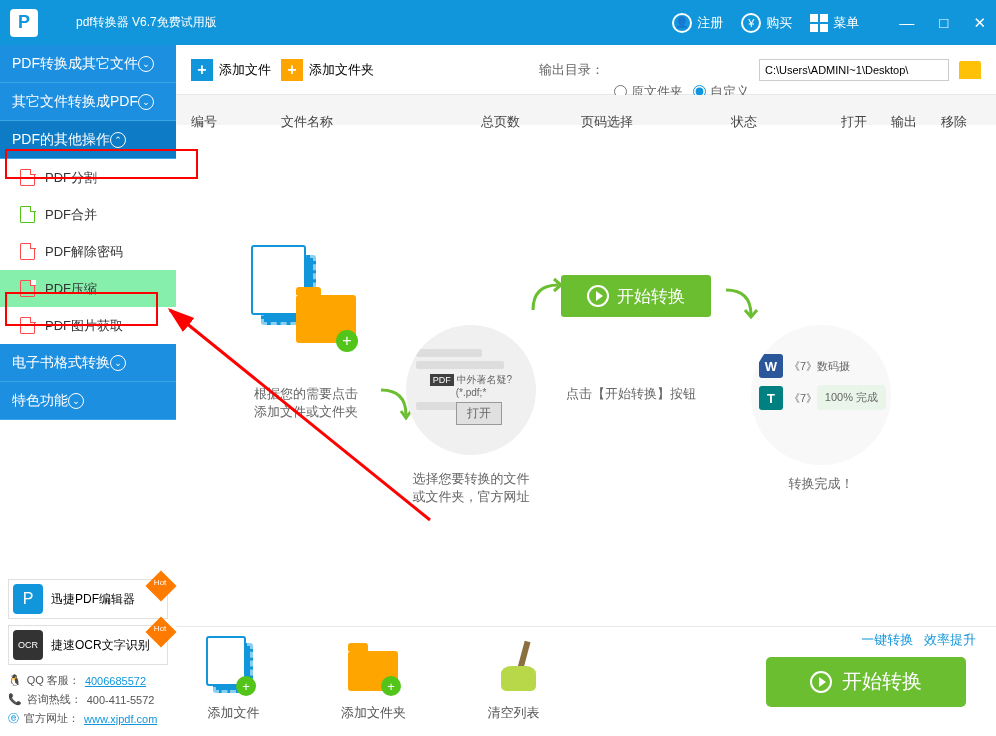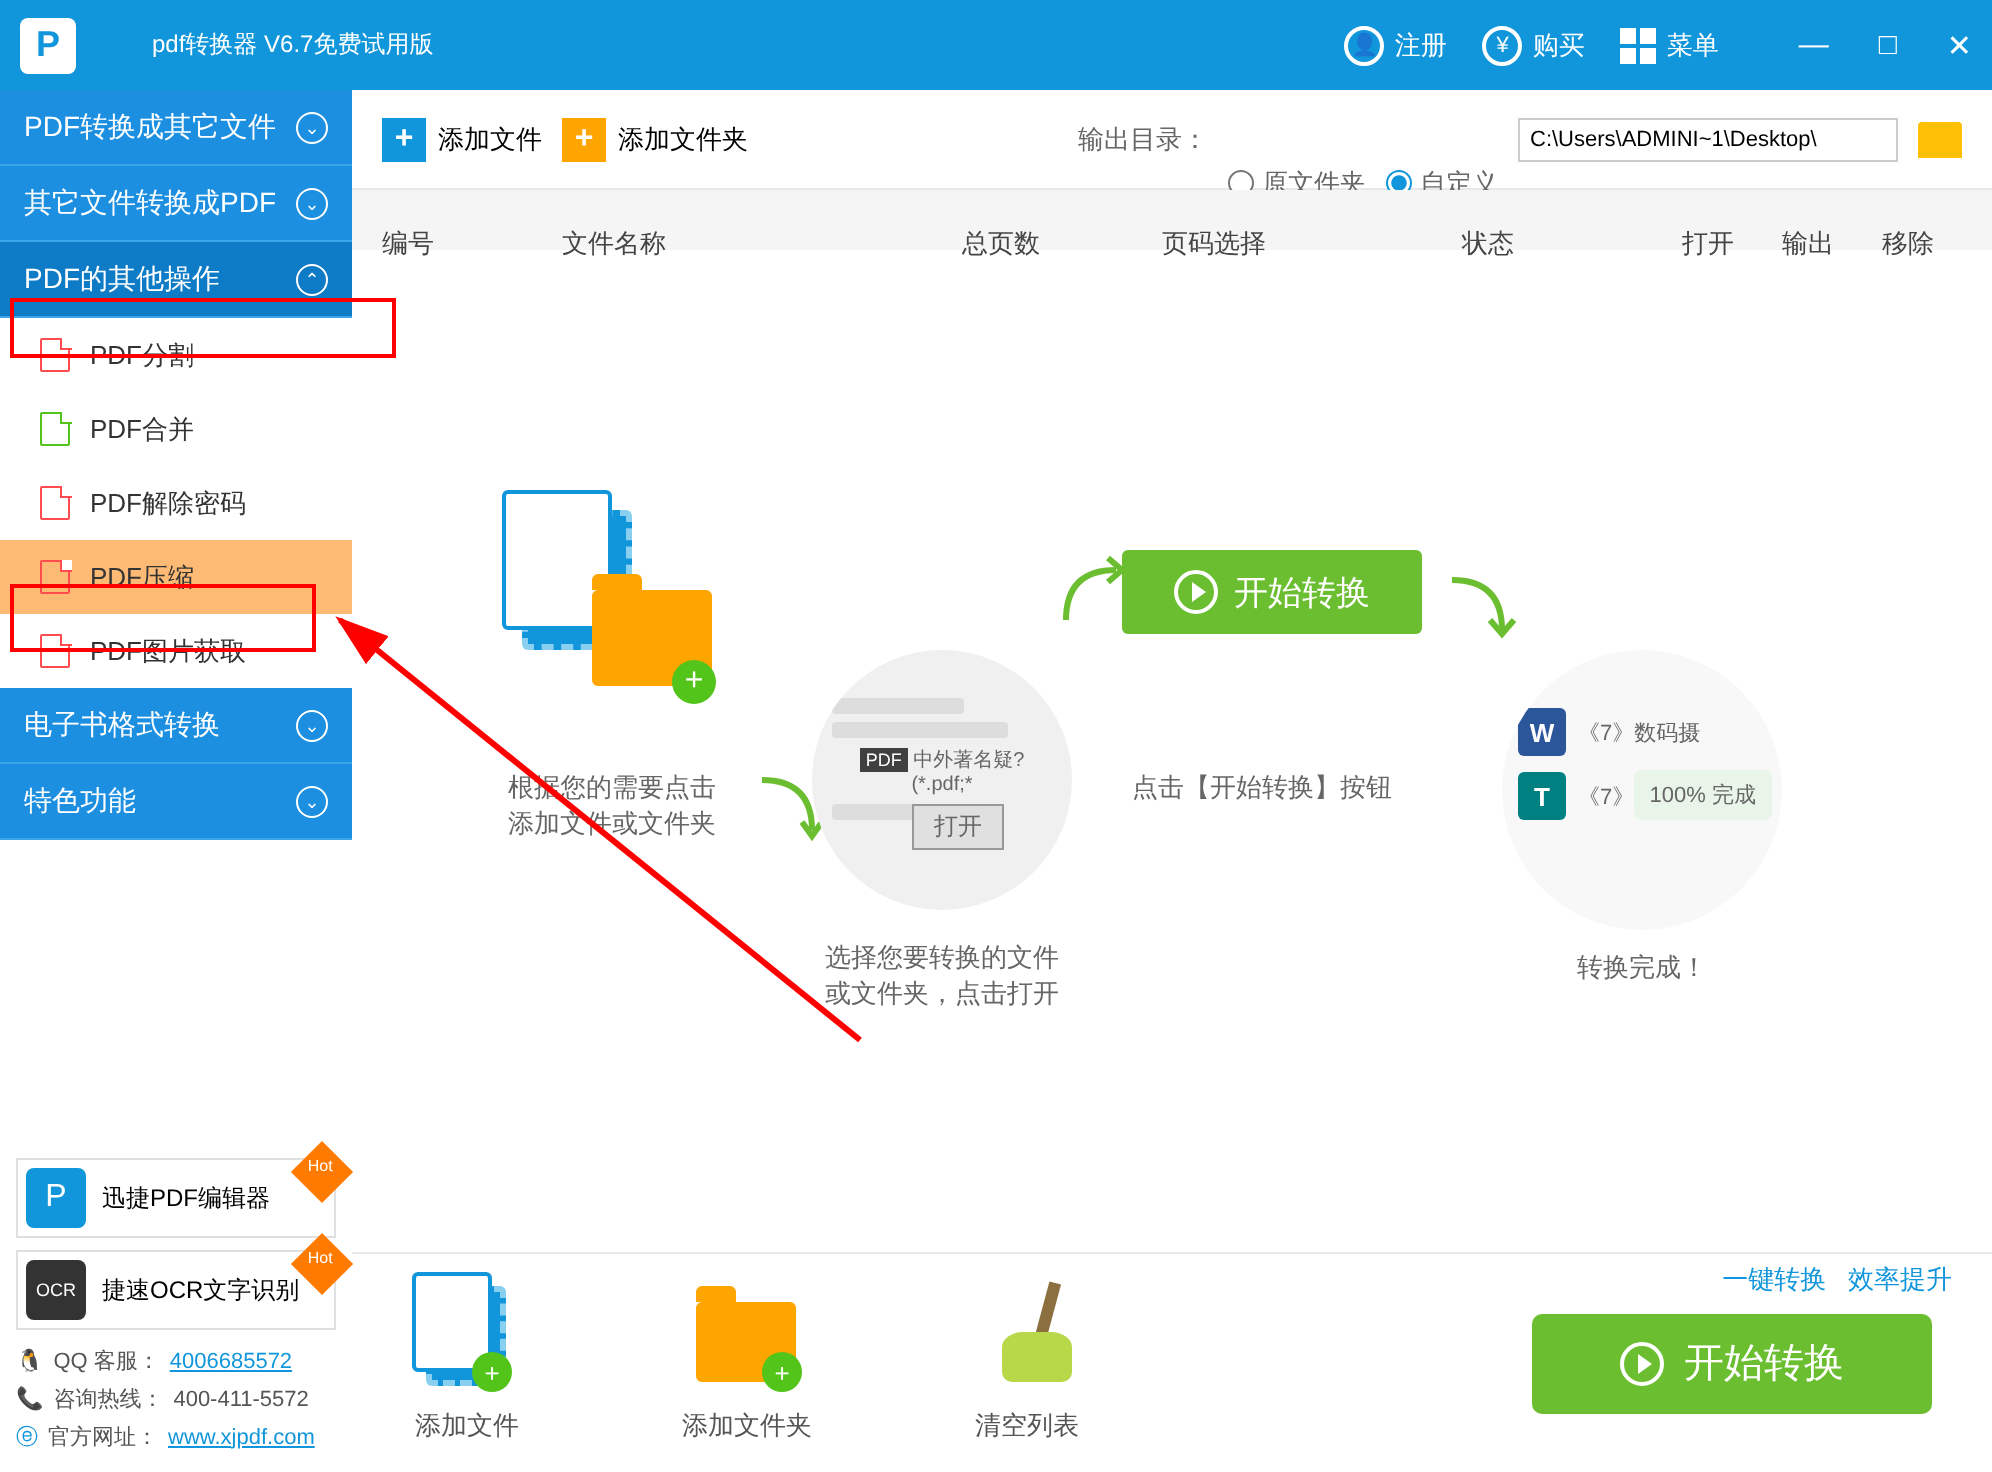--- a/index.html
+++ b/index.html
@@ -10,25 +10,25 @@
 .title-text { font-size: 12px; flex: 1; margin-left: 28px; }
 .title-actions { display: flex; align-items: center; gap: 18px; margin-right: 40px; }
 .title-action { display: flex; align-items: center; gap: 5px; font-size: 13px; cursor: pointer; }
 .circle-icon { width: 20px; height: 20px; border: 2px solid #fff; border-radius: 50%; display: flex; align-items: center; justify-content: center; font-size: 11px; }
 .grid-icon { display: grid; grid-template-columns: 8px 8px; grid-template-rows: 8px 8px; gap: 2px; }
 .grid-icon span { background: #fff; }
 .win-controls { display: flex; gap: 25px; font-size: 15px; }
 
 .main { display: flex; height: 691px; }
 .sidebar { width: 205px; background: #fff; display: flex; flex-direction: column; }
-.side-cat { height: 38px; background: #1d8fe1; color: #fff; display: flex; align-items: center; justify-content: space-between; padding: 0 12px; font-size: 14px; cursor: pointer; border-bottom: 1px solid #3aa5e8; }
+.side-cat { height: 38px; background: #1d8fe1; color: #fff; display: flex; align-items: center; padding: 0 12px; font-size: 14px; cursor: pointer; border-bottom: 1px solid #3aa5e8; }
 .side-cat.expanded { background: #0d7bc5; }
 .chev { width: 16px; height: 16px; border: 1.5px solid #fff; border-radius: 50%; display: flex; align-items: center; justify-content: center; font-size: 9px; }
 .side-item { height: 37px; display: flex; align-items: center; padding-left: 20px; font-size: 13px; color: #333; cursor: pointer; gap: 10px; }
-.side-item.active { background: #fdba74; }
+.side-item.active { background: #86efac; }
 .pdf-ic { width: 15px; height: 17px; border: 1.5px solid; position: relative; border-radius: 1px; }
 .pdf-ic.red { border-color: #ff4d4f; }
 .pdf-ic.green { border-color: #52c41a; }
 .pdf-ic::after { content: ""; position: absolute; top: -1.5px; right: -1.5px; width: 5px; height: 5px; background: #fff; border-left: 1.5px solid; border-bottom: 1.5px solid; border-color: inherit; }
 
 .red-box { position: absolute; border: 2px solid #ff0000; pointer-events: none; }
 .rb1 { left: 5px; top: 149px; width: 193px; height: 30px; }
 .rb2 { left: 5px; top: 292px; width: 153px; height: 34px; }
 
 .side-promo { margin-top: auto; padding: 8px; }
@@ -250,21 +250,21 @@
         <div class="step-img">
           <div class="s2-circle">
             <div class="s2-line" style="width:60%"></div>
             <div class="s2-line" style="width:80%"></div>
             <div style="font-size:10px"><span class="s2-pdf">PDF</span> <span>中外著名疑?(*.pdf;*</span></div>
             <div class="s2-line" style="width:70%"></div>
             <div class="s2-open">打开</div>
           </div>
         </div>
         <div>选择您要转换的文件</div>
-        <div>或文件夹，点击打开</div>
+        <div>或文件夹，官方网址</div>
       </div>
 
       <div class="arrow-curve" style="left:352px; top:150px">
         <svg viewBox="0 0 40 40">
             <path d="M5 35 Q5 10 30 10" fill="none" stroke="#6abe30" stroke-width="3"></path>
             <path d="M26 4 L33 10 L26 16" fill="none" stroke="#6abe30" stroke-width="3"></path>
           </svg>
       </div>
 
       <div class="step" style="left:385px; top:120px">

